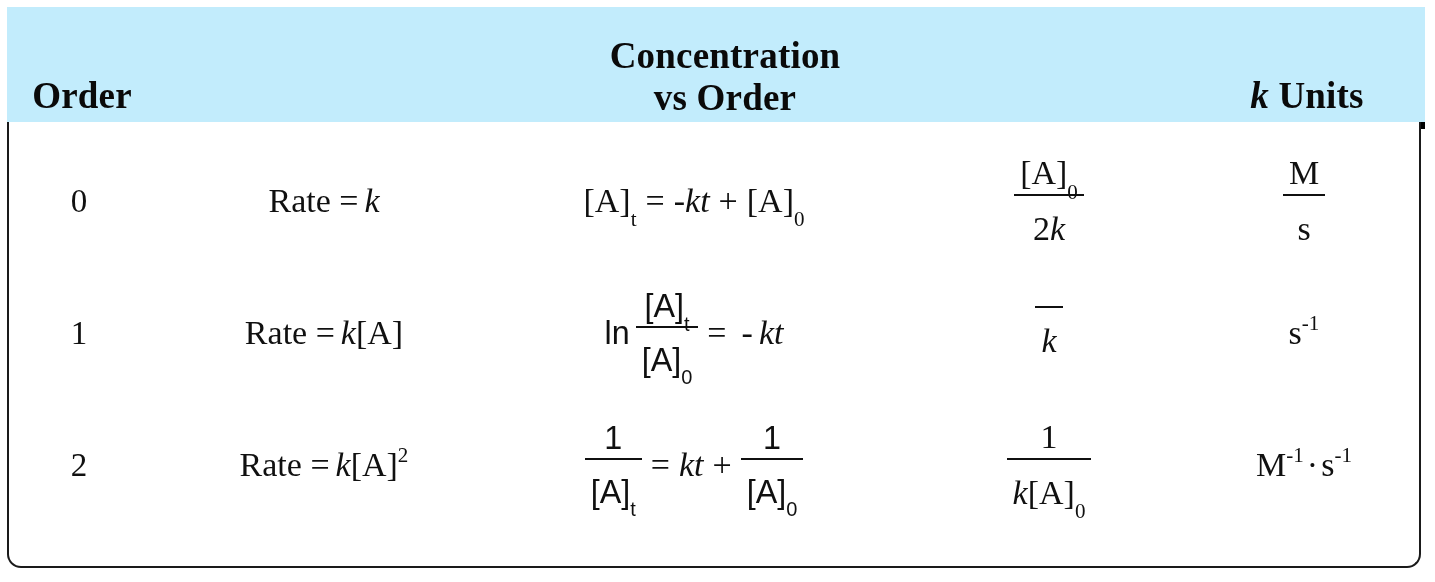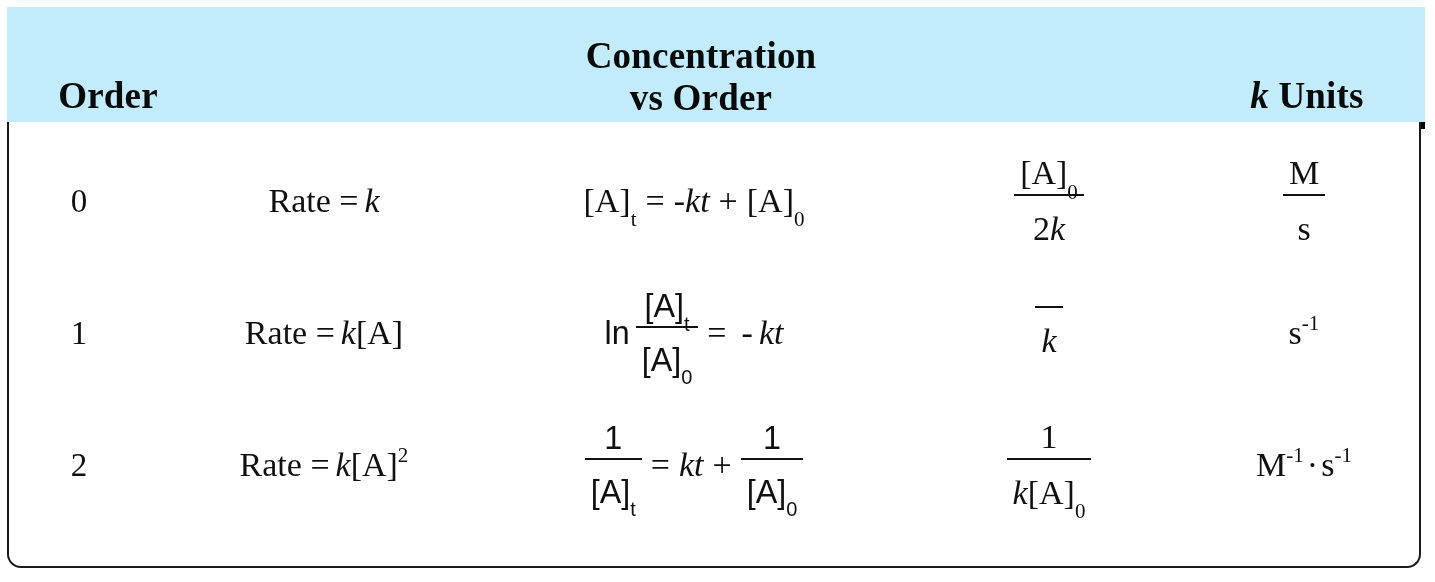--- a/index.html
+++ b/index.html
@@ -44,23 +44,23 @@
     font-weight: bold;
     font-size: 37px;
     line-height: 1.12;
     color: #0a0a0a;
     letter-spacing: .2px;
     white-space: nowrap;
   }
   .header-cell.two-line {
     bottom: 4px;
   }
-  .hc-order      { left:  0px;  width: 150px; margin-left: 26px; }
+  .hc-order      { left:  0px;  width: 150px; }
   .hc-rate       { left: 170px; width: 300px; }
-  .hc-conc       { left: 504px; width: 380px; margin-top: 28px; }
+  .hc-conc       { left: 528px; width: 380px; margin-top: 28px; }
   .hc-half       { left: 900px; width: 290px; }
   .hc-kunits     { left:1190px; width: 220px; margin-top: 14px; }
 
   .ital { font-style: italic; }
 
   
   .body-box {
     position: absolute;
     left: 7px;
     top: 122px;

